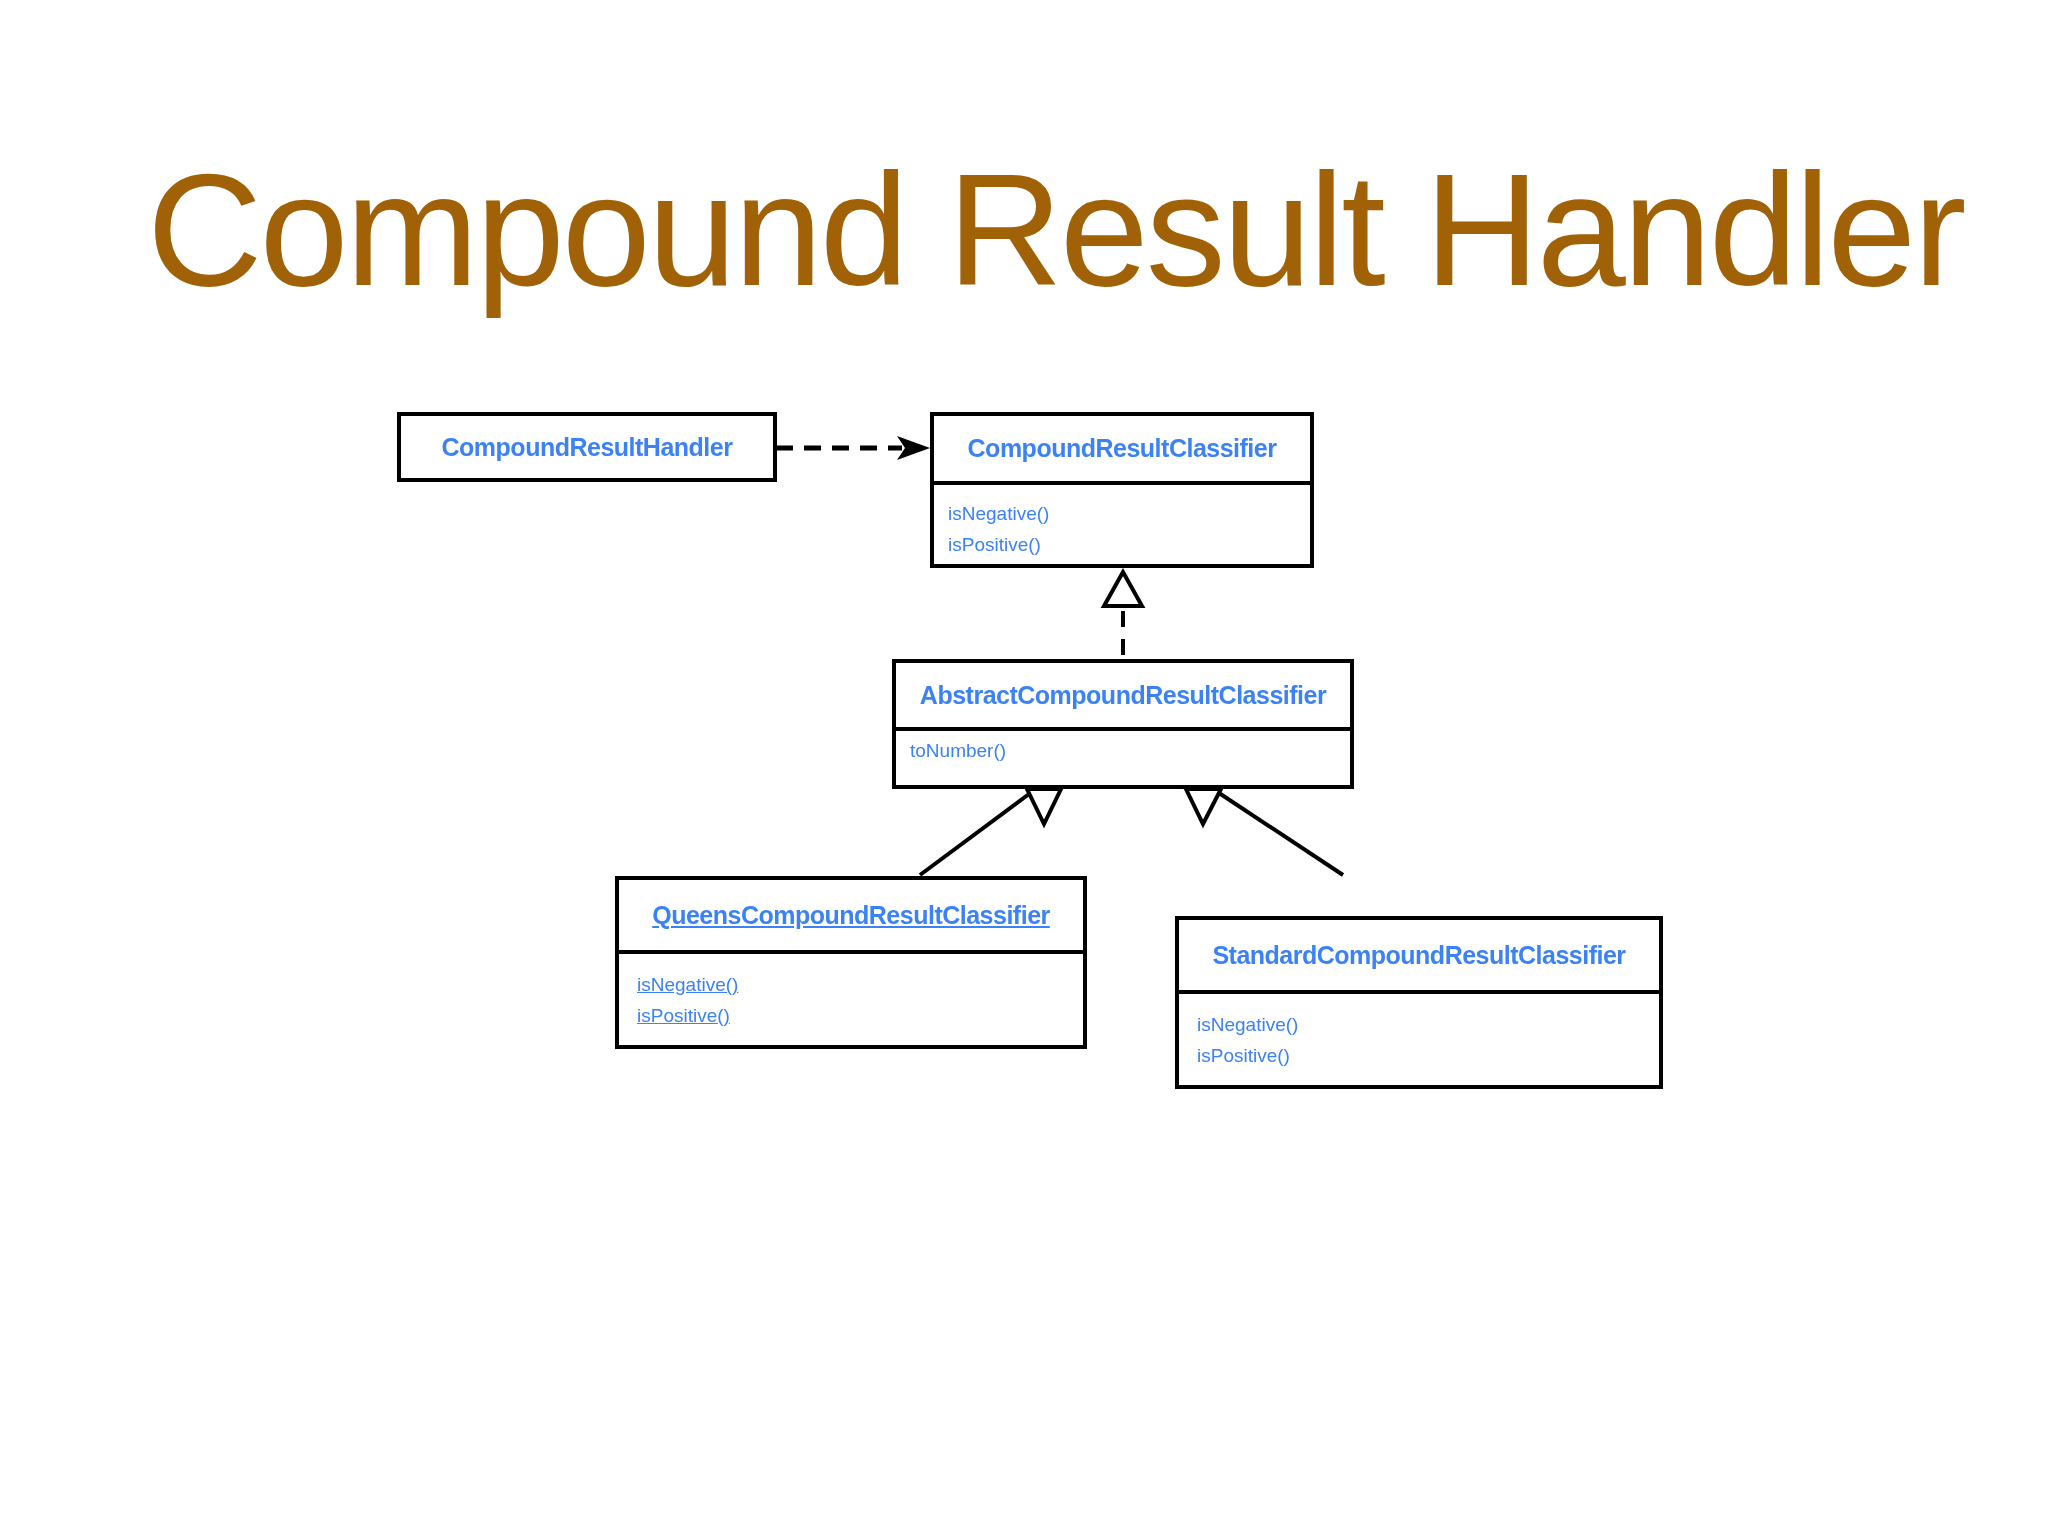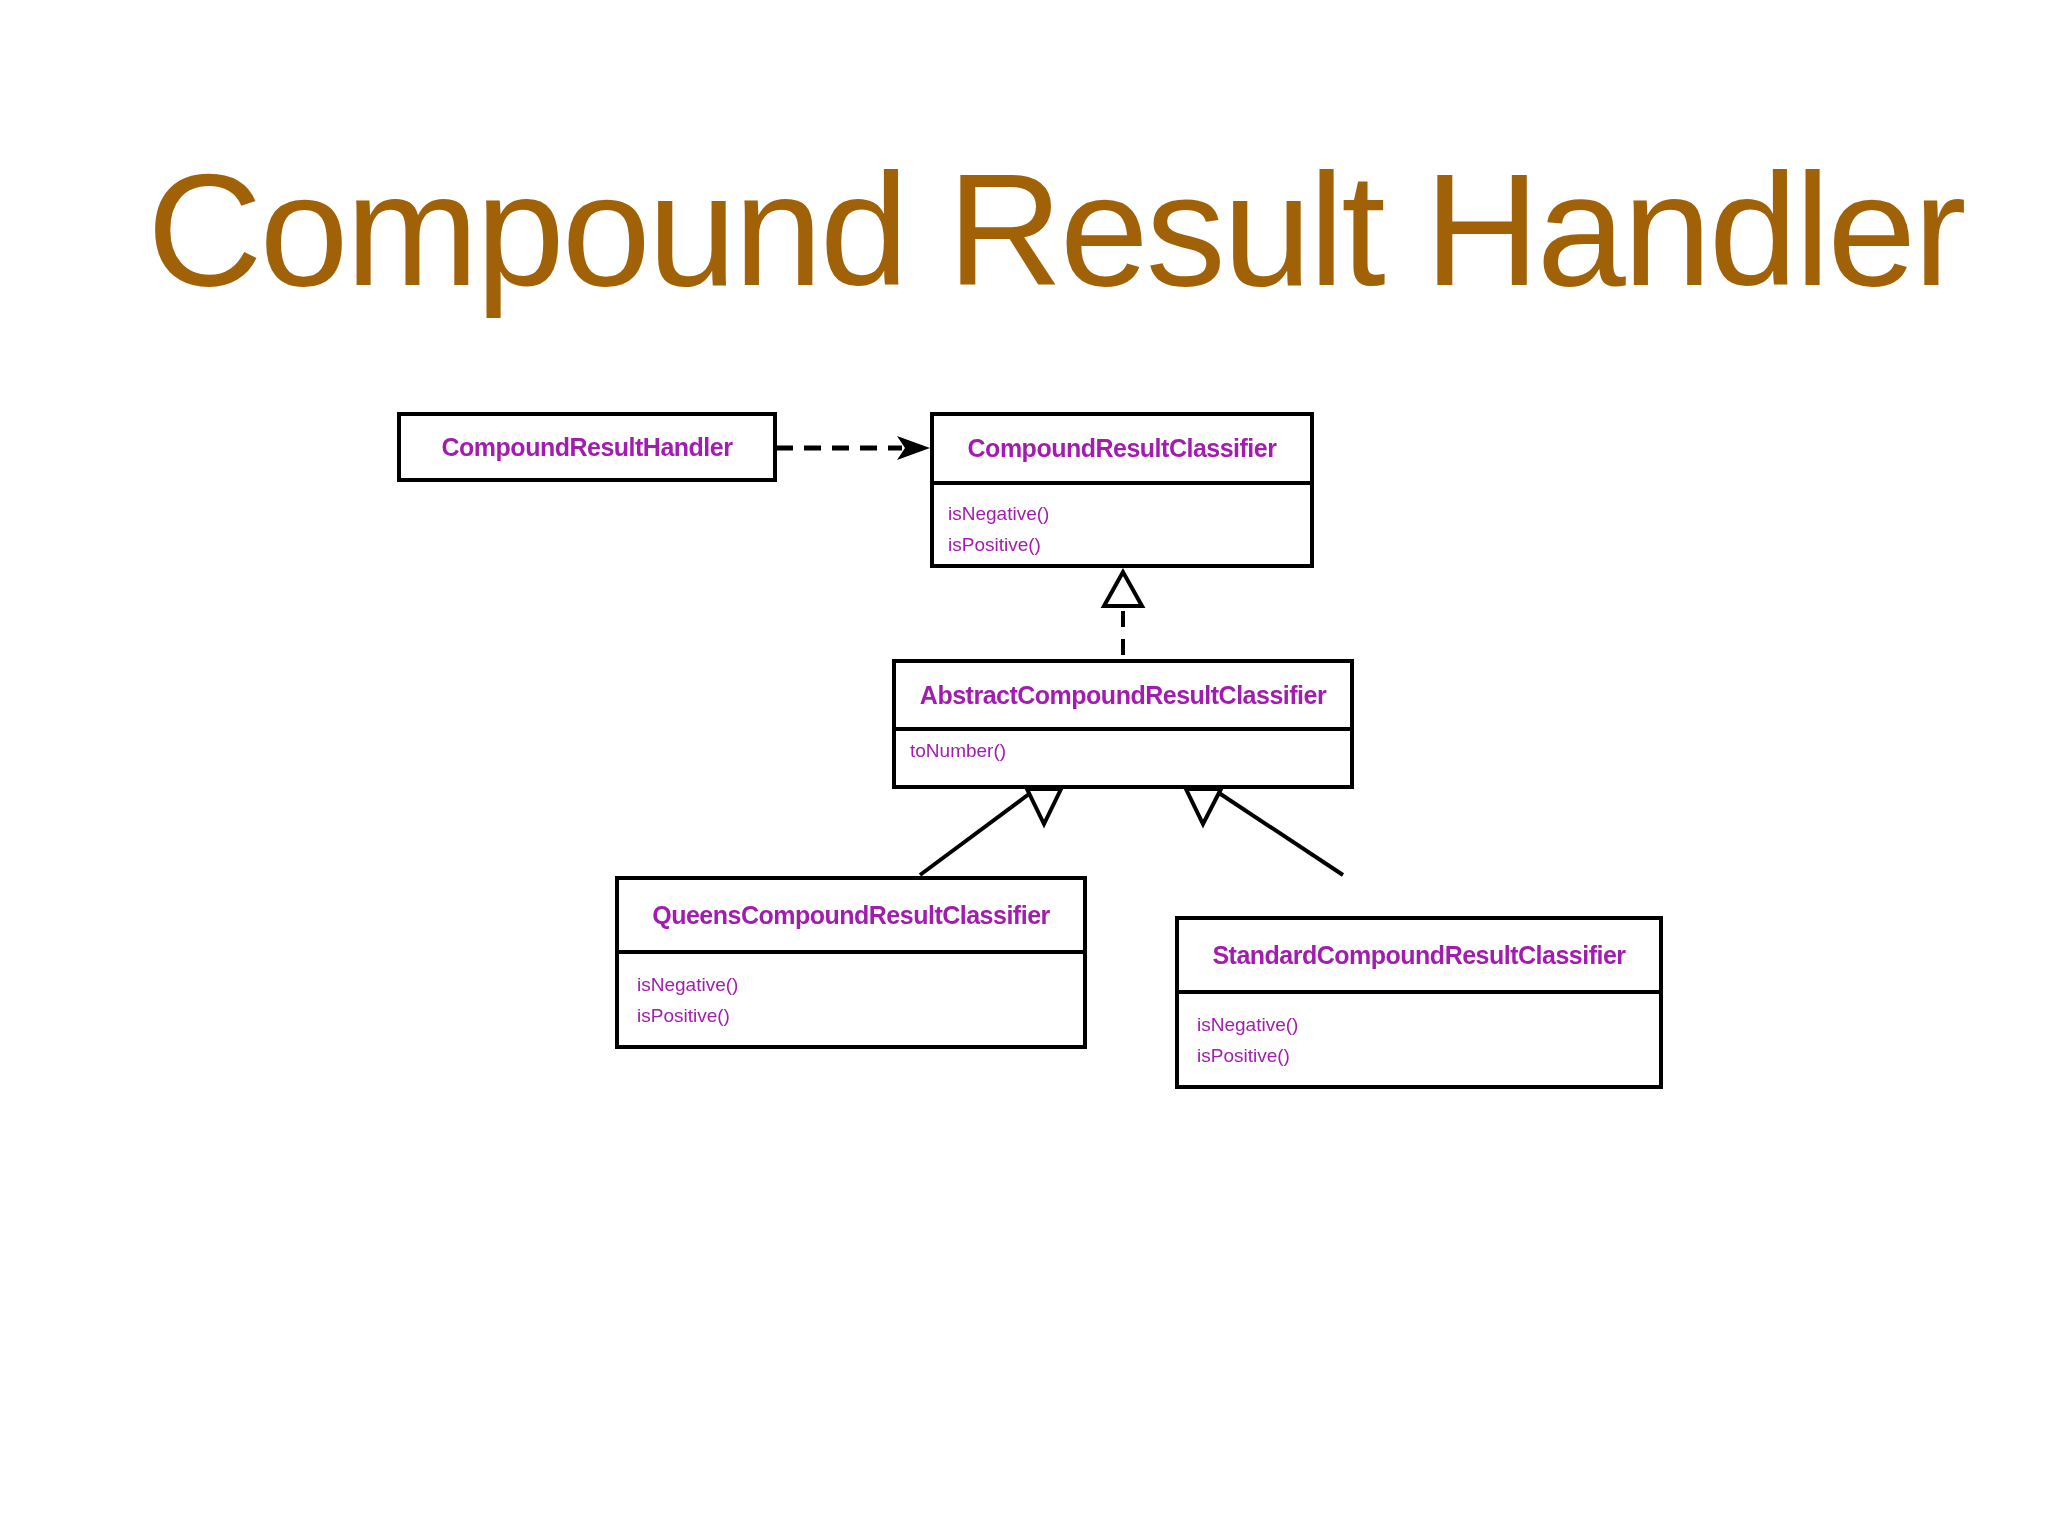--- a/index.html
+++ b/index.html
@@ -30,21 +30,21 @@
     left: 0;
     top: 0;
     width: 2048px;
     height: 1536px;
   }
   .cls {
     position: absolute;
     box-sizing: border-box;
     border: 4px solid #000000;
     background: #ffffff;
-    color: #a21caf;
+    color: #3b82f6;
   }
   .cls .name {
     display: flex;
     align-items: center;
     justify-content: center;
     font-weight: 700;
     font-size: 25px;
     letter-spacing: -0.5px;
     white-space: nowrap;
   }
@@ -60,21 +60,21 @@
     white-space: nowrap;
   }
   
   #box-handler        { left: 397px;  top: 412px; width: 380px; height: 70px;  }
   #box-handler .name  { height: 62px; }
   #box-classifier       { left: 930px;  top: 412px; width: 384px; height: 156px; }
   #box-classifier .name { height: 65px; }
   #box-abstract       { left: 892px;  top: 659px; width: 462px; height: 130px; }
   #box-abstract .name { height: 64px; }
   #box-abstract .methods { padding-top: 4px; }
-  #box-queens         { left: 615px;  top: 876px; width: 472px; height: 173px; }
+  #box-queens         { left: 615px;  top: 876px; width: 472px; height: 173px; text-decoration: underline; }
   #box-queens .name   { height: 70px; }
   #box-queens .methods { padding-top: 15px; padding-left: 18px; }
   #box-standard       { left: 1175px; top: 916px; width: 488px; height: 173px; }
   #box-standard .name { height: 70px; }
   #box-standard .methods { padding-top: 15px; padding-left: 18px; }
 </style>
 </head>
 <body>
 
 <div class="slide">

